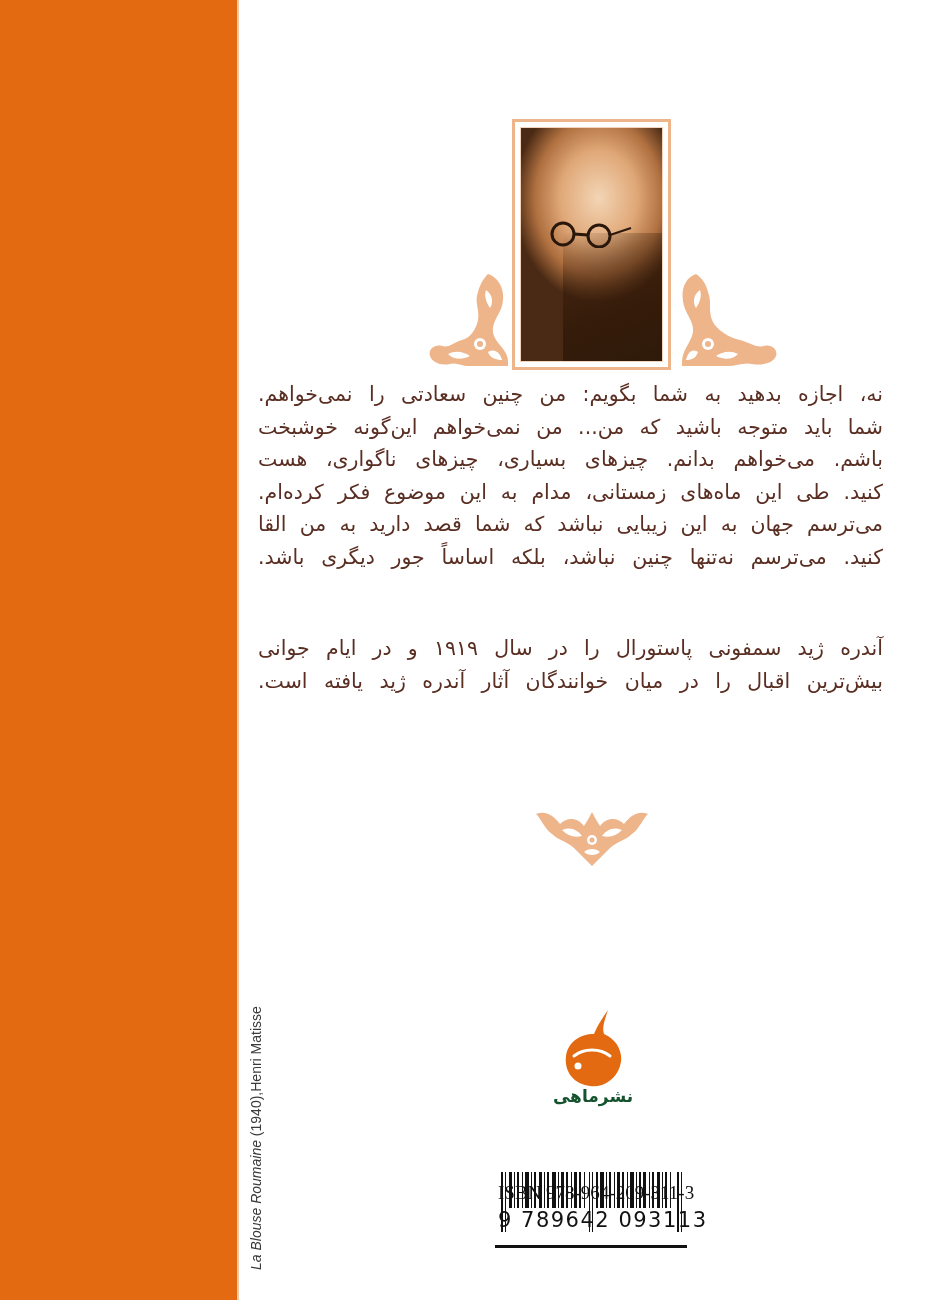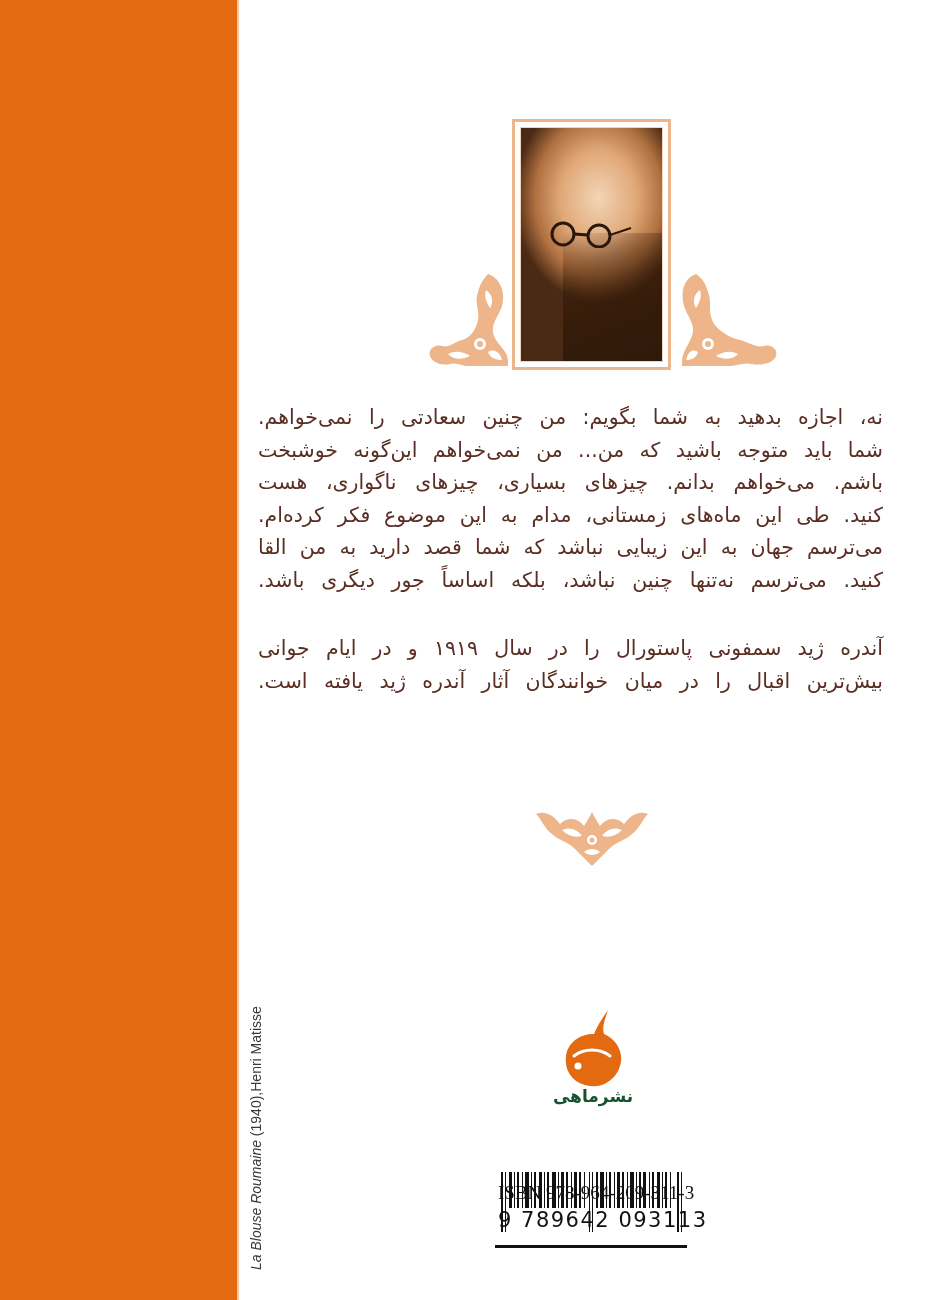--- a/index.html
+++ b/index.html
@@ -9,21 +9,21 @@
   .caption{position:absolute;left:248px;top:1300px;transform-origin:0 0;transform:rotate(-90deg);white-space:nowrap;font-family:"Liberation Sans",sans-serif;font-size:14px;color:#3a3a3a;margin-top:-30px;}
   .caption i{font-style:italic;}
   .frame{position:absolute;left:512px;top:119px;width:153px;height:245px;border:3px solid #eeb48a;padding:0;}
   .frame-inner{position:absolute;left:5px;top:5px;right:5px;bottom:5px;border:1px solid #f3d3bb;overflow:hidden;
     background:radial-gradient(ellipse 60% 45% at 55% 30%, #f3d5b5 0%, #e0a878 45%, #b07040 75%, #4a2a14 100%);}
   .portrait-shadow{position:absolute;right:0;bottom:0;width:70%;height:55%;background:linear-gradient(160deg,rgba(60,30,10,0) 0%,rgba(50,25,8,.85) 60%,#2e1a0a 100%);}
   .glasses{position:absolute;top:92px;left:22px;width:90px;height:28px;}
   .orn{position:absolute;}
   .para{position:absolute;left:258px;width:625px;direction:rtl;text-align:justify;text-align-last:justify;color:#5a2e22;font-family:"DejaVu Sans",sans-serif;font-size:20.5px;line-height:32.5px;}
   .para span{display:block;}
-  .para1{top:378px;margin-top:23px;}
+  .para1{top:378px;}
   .para2{top:632px;}
   .logo{position:absolute;left:558px;top:1008px;width:72px;height:80px;}
   .logo-text{position:absolute;left:548px;top:1086px;width:90px;text-align:center;color:#14532d;font-size:17px;font-weight:bold;direction:rtl;}
   .isbn{position:absolute;left:498px;top:1150px;font-family:"Liberation Serif",serif;font-size:19px;color:#111;letter-spacing:0px;margin-top:32px;}
   .barcode{position:absolute;left:501px;top:1172px;width:183px;height:60px;}
   .barcode-digits{position:absolute;left:498px;top:1208px;font-family:"DejaVu Sans",sans-serif;font-size:21px;color:#111;background:transparent;letter-spacing:1.5px;}
   .rule{position:absolute;left:495px;top:1245px;width:192px;height:3px;background:#111;}
 </style>
 </head>
 <body>

